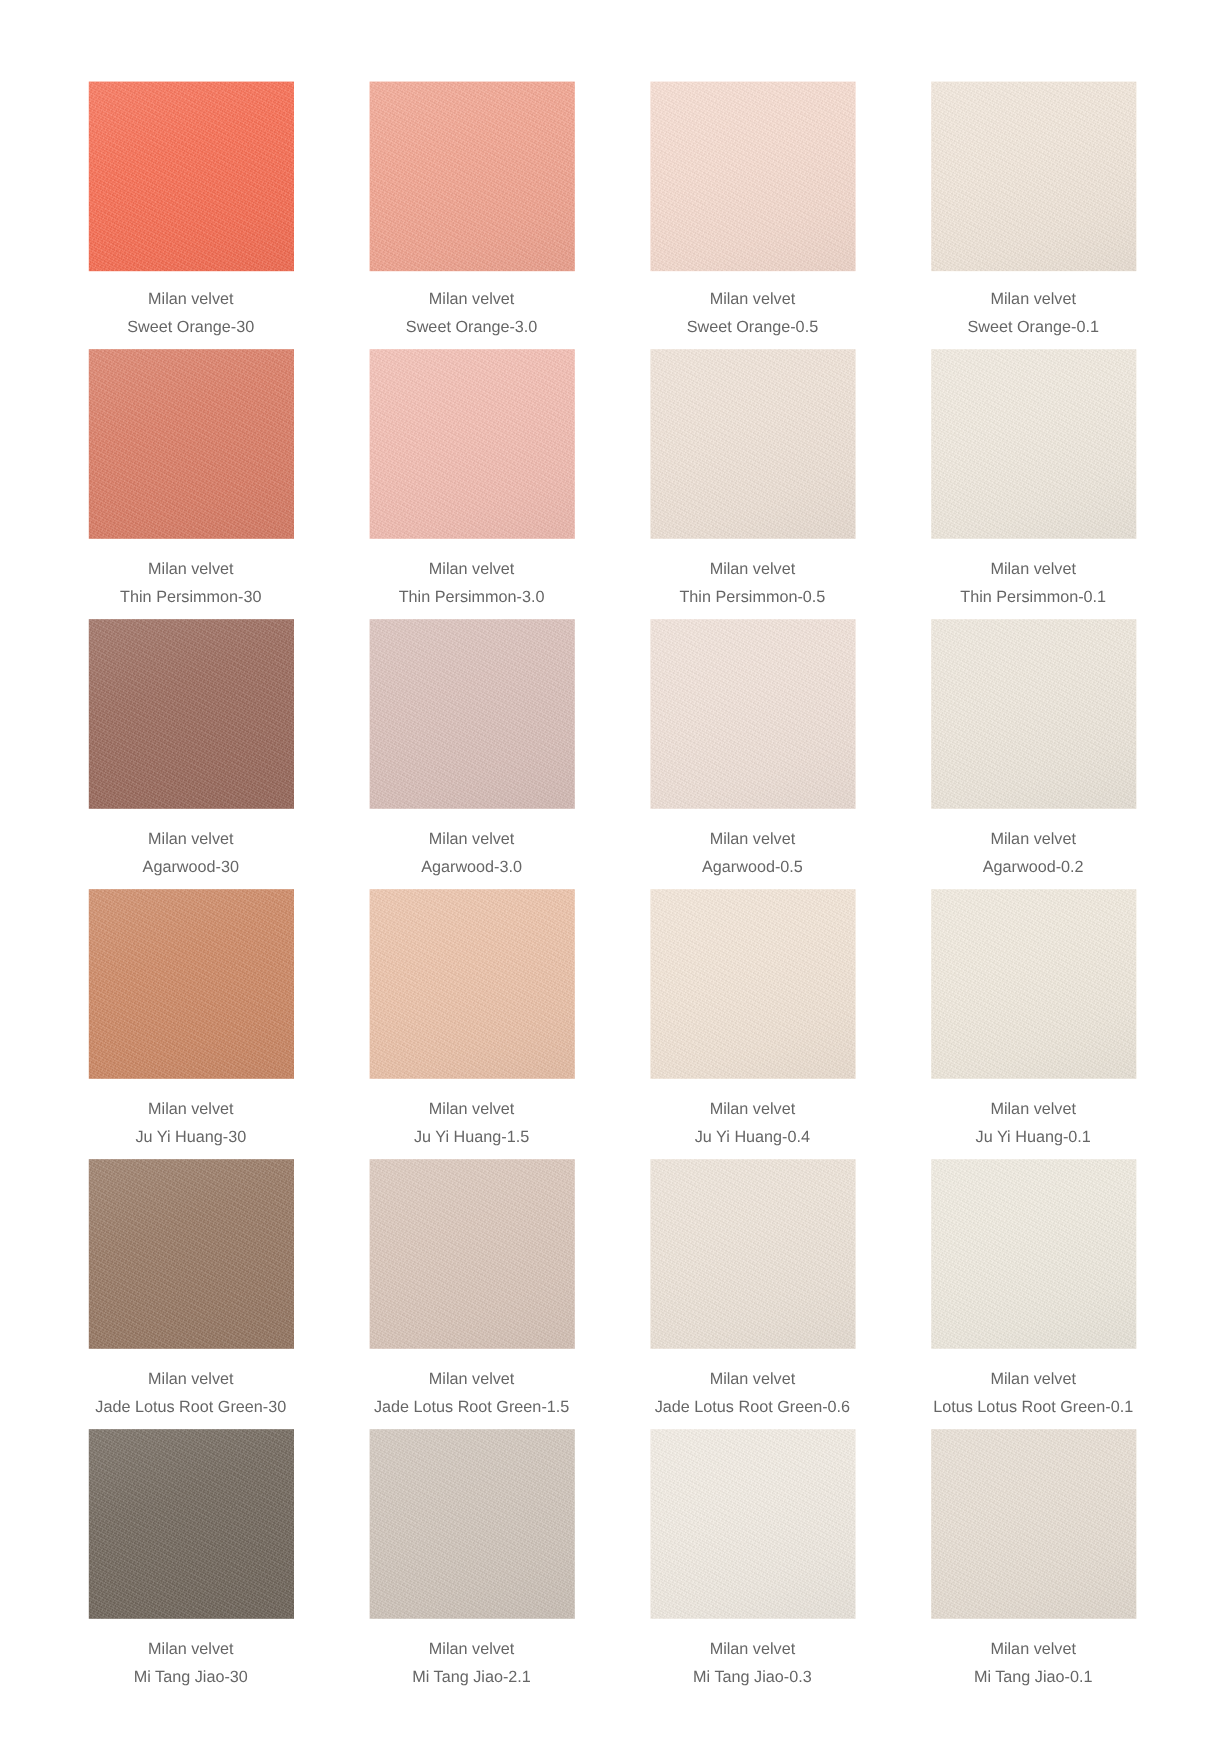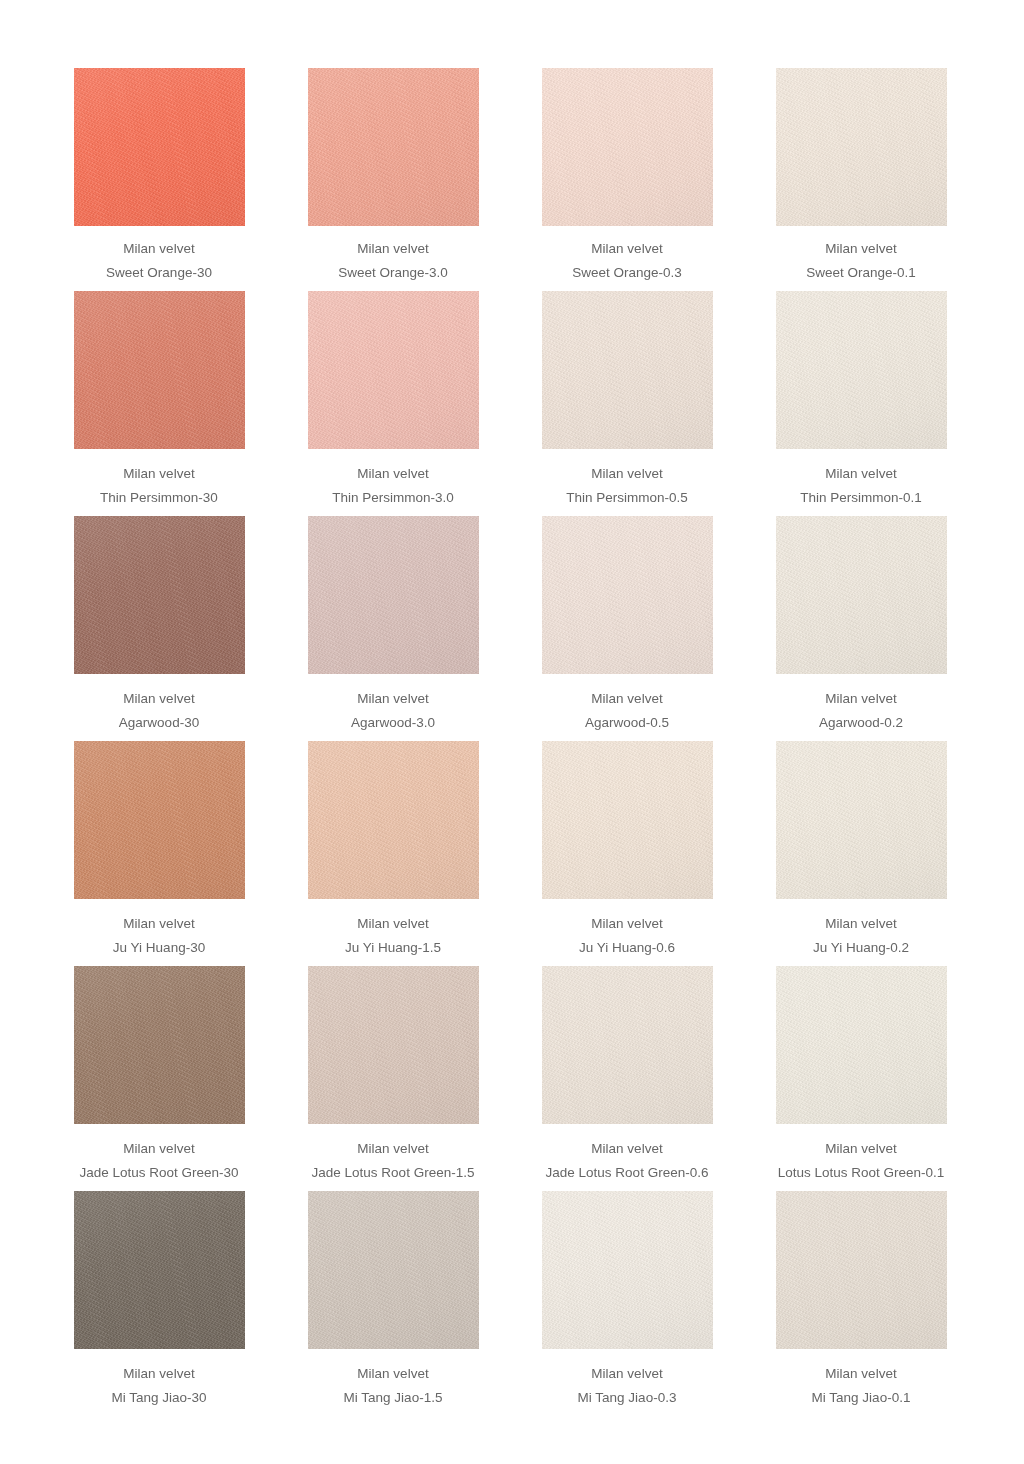--- a/index.html
+++ b/index.html
@@ -169,21 +169,21 @@
         </div>
         <div class="cell">
           <div class="swatch-wrap">
             <div class="swatch" style="background-color: rgb(248, 221, 209);">
               <div class="grain"></div>
               <div class="sheen"></div>
             </div>
           </div>
           <div class="caption">
             <div class="line1">Milan velvet</div>
-            <div class="line2">Sweet Orange-0.3</div>
+            <div class="line2">Sweet Orange-0.5</div>
           </div>
         </div>
         <div class="cell">
           <div class="swatch-wrap">
             <div class="swatch" style="background-color: rgb(243, 232, 220);">
               <div class="grain"></div>
               <div class="sheen"></div>
             </div>
           </div>
           <div class="caption">
@@ -319,33 +319,33 @@
         </div>
         <div class="cell">
           <div class="swatch-wrap">
             <div class="swatch" style="background-color: rgb(244, 230, 216);">
               <div class="grain"></div>
               <div class="sheen"></div>
             </div>
           </div>
           <div class="caption">
             <div class="line1">Milan velvet</div>
-            <div class="line2">Ju Yi Huang-0.6</div>
+            <div class="line2">Ju Yi Huang-0.4</div>
           </div>
         </div>
         <div class="cell">
           <div class="swatch-wrap">
             <div class="swatch" style="background-color: rgb(242, 235, 223);">
               <div class="grain"></div>
               <div class="sheen"></div>
             </div>
           </div>
           <div class="caption">
             <div class="line1">Milan velvet</div>
-            <div class="line2">Ju Yi Huang-0.2</div>
+            <div class="line2">Ju Yi Huang-0.1</div>
           </div>
         </div>
       </div>
       <div class="row row-5">
         <div class="cell">
           <div class="swatch-wrap">
             <div class="swatch" style="background-color: rgb(154, 123, 102);">
               <div class="grain"></div>
               <div class="sheen"></div>
             </div>
@@ -407,21 +407,21 @@
         </div>
         <div class="cell">
           <div class="swatch-wrap">
             <div class="swatch" style="background-color: rgb(210, 199, 189);">
               <div class="grain"></div>
               <div class="sheen"></div>
             </div>
           </div>
           <div class="caption">
             <div class="line1">Milan velvet</div>
-            <div class="line2">Mi Tang Jiao-1.5</div>
+            <div class="line2">Mi Tang Jiao-2.1</div>
           </div>
         </div>
         <div class="cell">
           <div class="swatch-wrap">
             <div class="swatch" style="background-color: rgb(243, 237, 228);">
               <div class="grain"></div>
               <div class="sheen"></div>
             </div>
           </div>
           <div class="caption">

